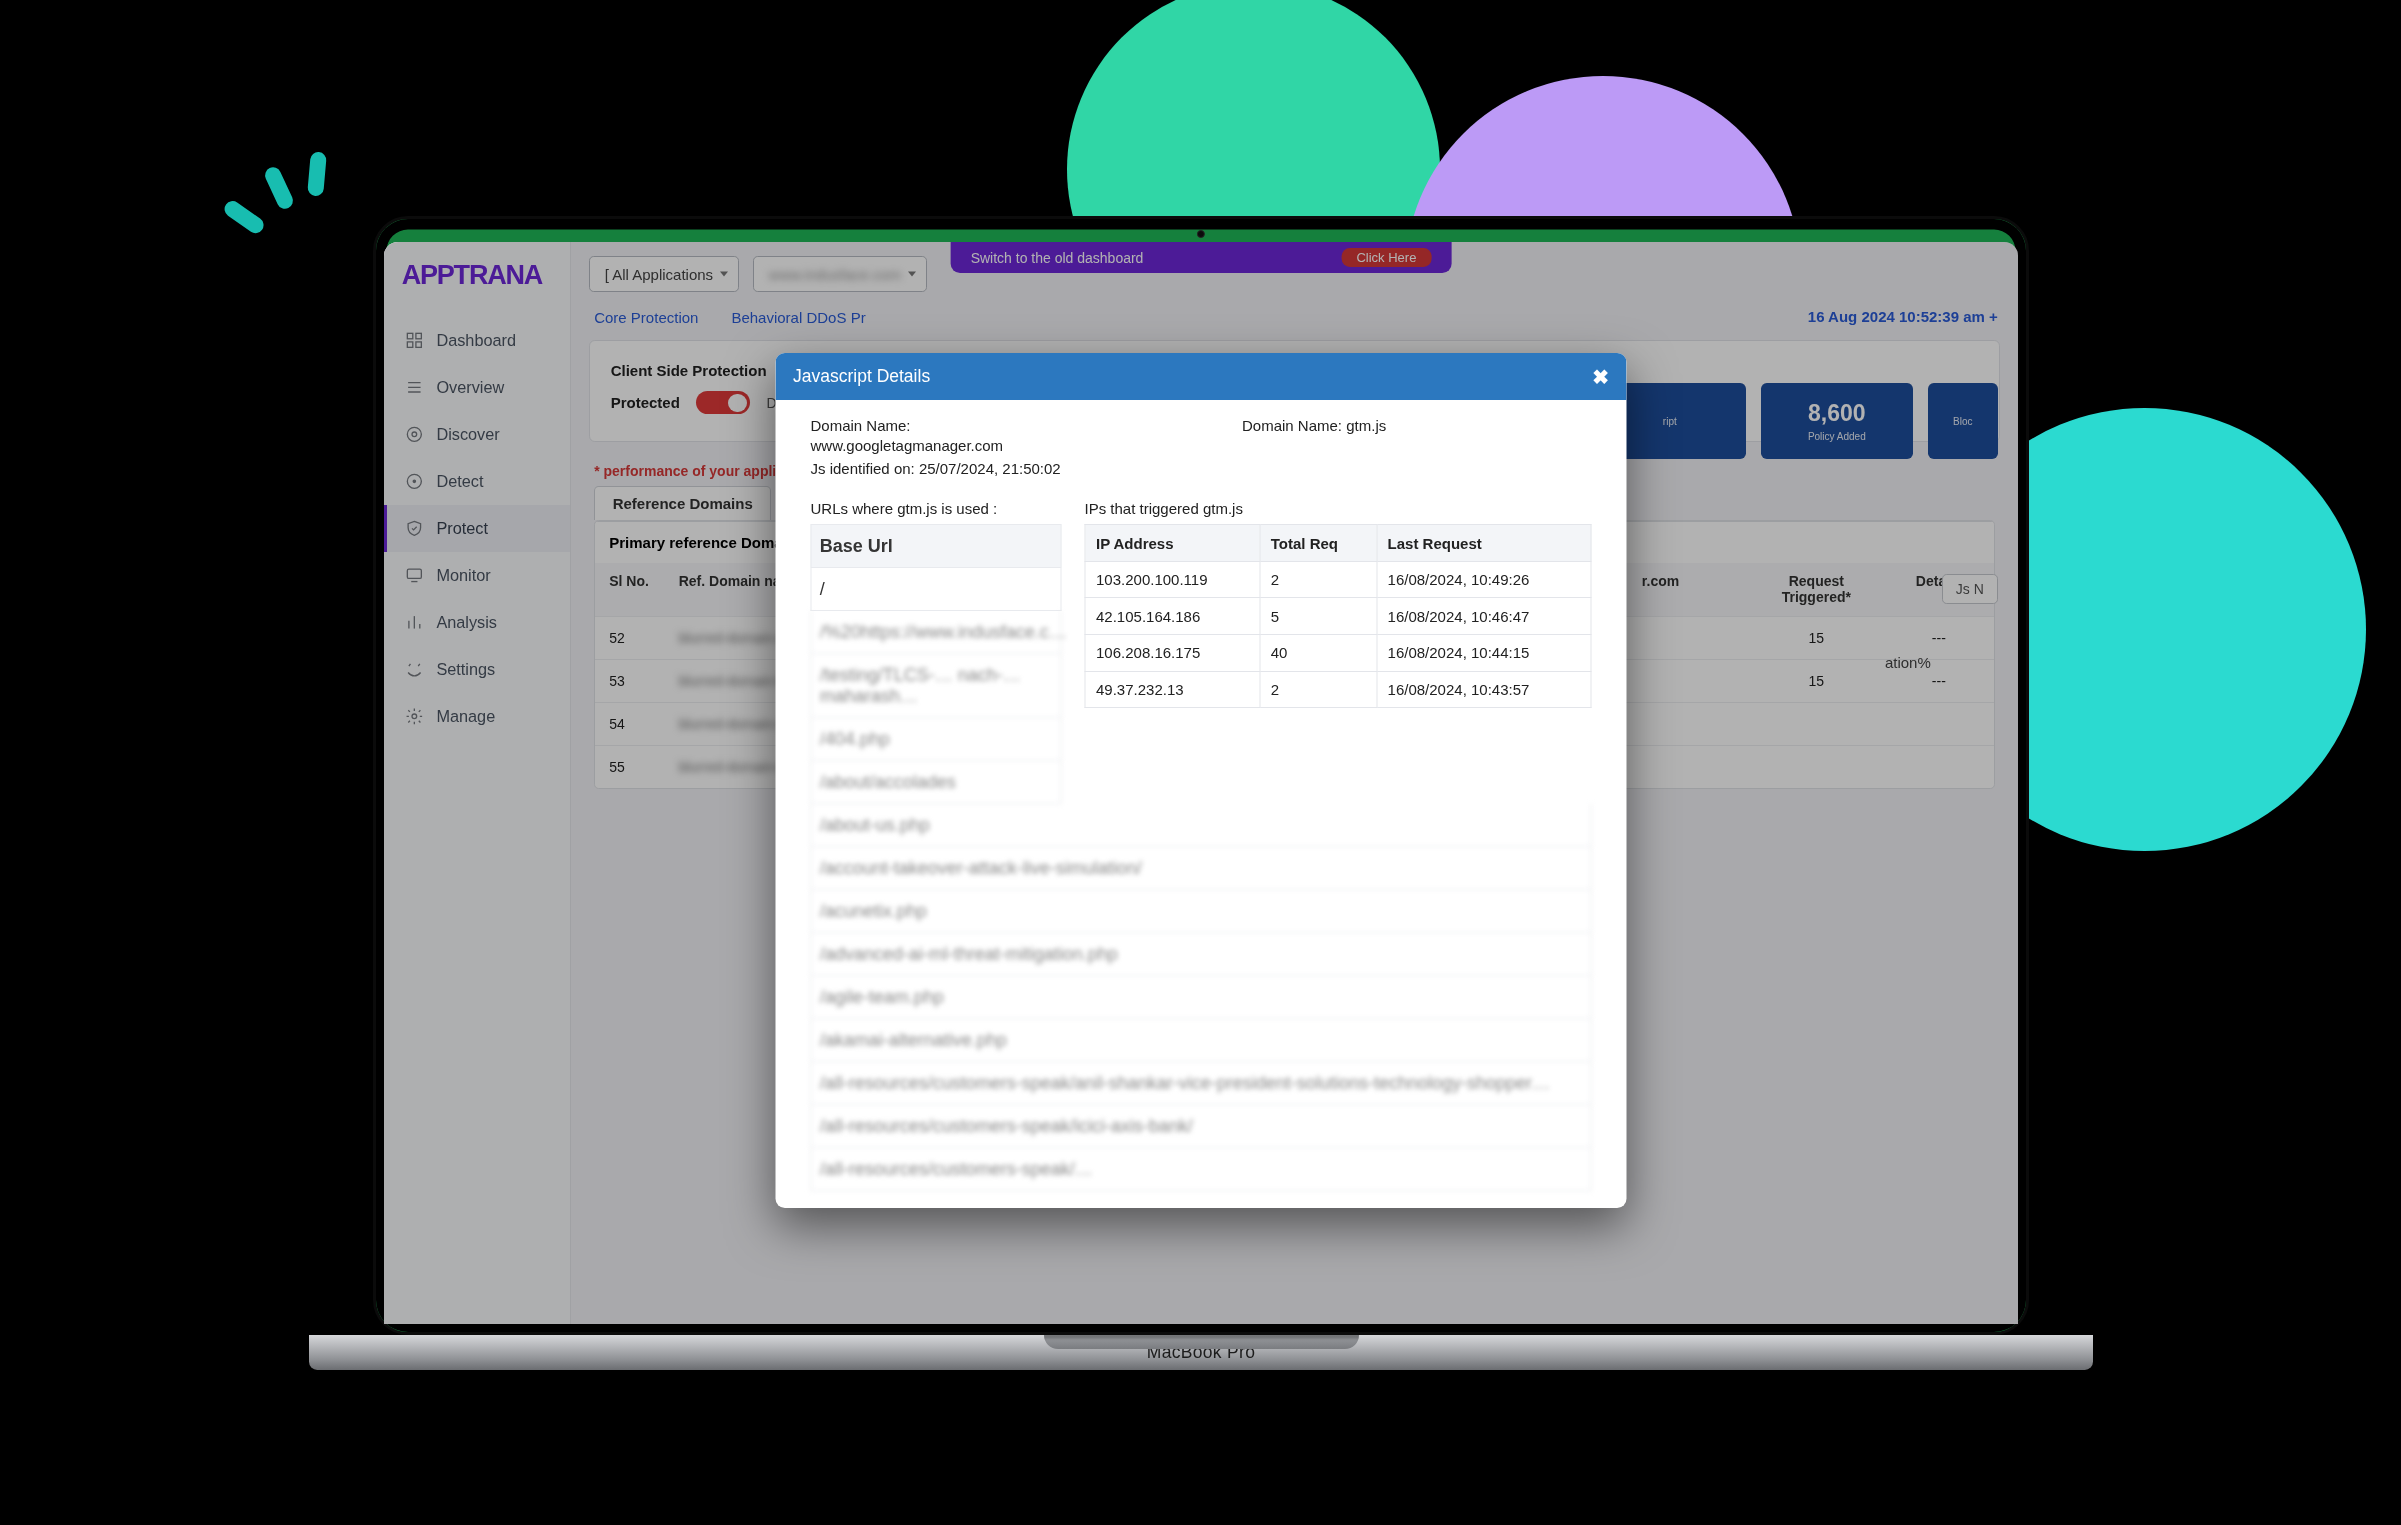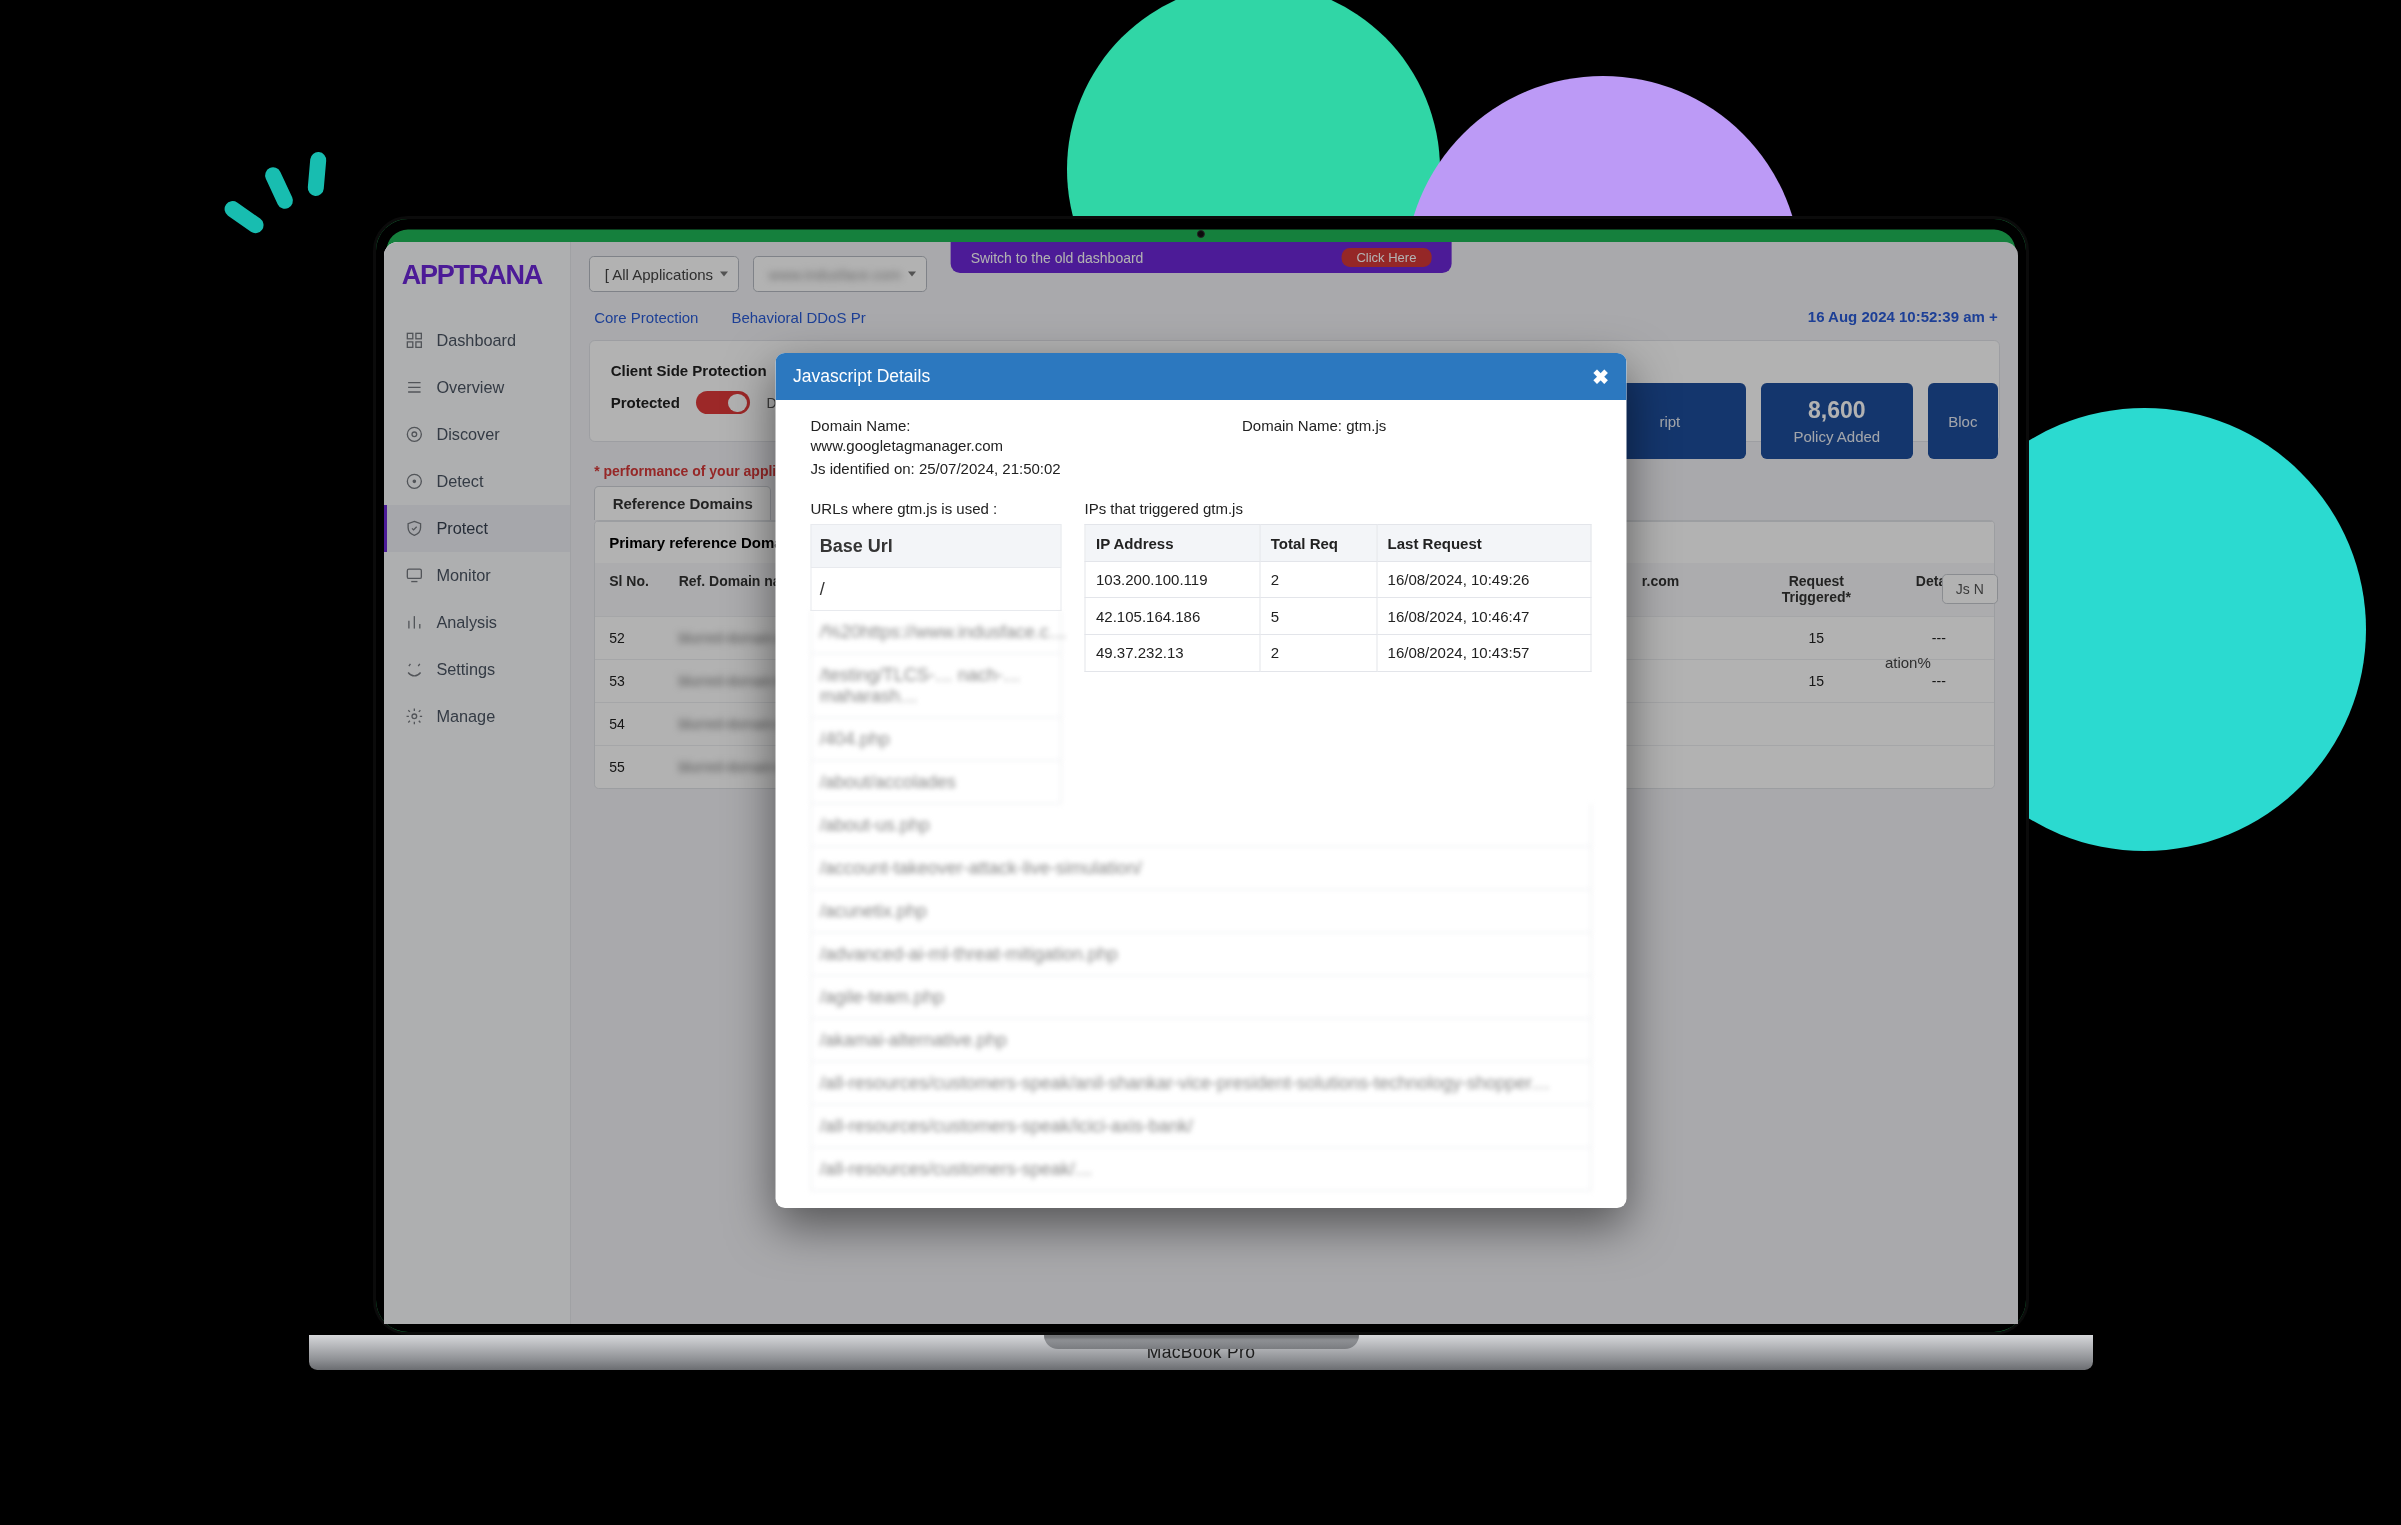--- a/index.html
+++ b/index.html
@@ -174,21 +174,21 @@
     border-radius:50%;background:#fff;
   }
   .tog-green:after{right:3.5px;}
   .tog-red:after{right:3.5px;}
   .chip{font-size:14px;color:#555;}
   .stat-cards{position:absolute;right:20px;top:141px;display:flex;gap:15px;}
   .stat{background:#1e4e9c;color:#fff;border-radius:5.8px;
         width:152px;height:76px;display:flex;flex-direction:column;
         align-items:center;justify-content:center;gap:3.5px;font-size:14px;}
   .stat .num{font-size:23px;font-weight:700;}
-  .stat .sub{font-size:15px;opacity:.9;text-align:center;}
+  .stat .sub{font-size:10px;opacity:.9;text-align:center;}
 
   .warning{color:#d63838;font-size:14px;font-weight:600;padding:3.5px 23px;}
   .tabbtn{
     display:inline-block;padding:8.2px 17.5px;background:#fff;
     border:0.6px solid #d0d3d9;border-bottom:none;border-radius:4.7px 4.7px 0 0;
     font-size:15px;font-weight:600;color:#333;margin:3.5px 0 0 23px;
   }
   .jsbtn{
     position:absolute;right:20px;top:332px;
     border:0.6px solid #c6c9cf;border-radius:4.7px;
@@ -508,20 +508,25 @@
                     <td>103.200.100.119</td>
                     <td>2</td>
                     <td>16/08/2024, 10:49:26</td>
                   </tr>
                   <tr>
                     <td>42.105.164.186</td>
                     <td>5</td>
                     <td>16/08/2024, 10:46:47</td>
                   </tr>
                   <tr>
+                    <td>106.208.16.175</td>
+                    <td>40</td>
+                    <td>16/08/2024, 10:44:15</td>
+                  </tr>
+                  <tr>
                     <td>49.37.232.13</td>
                     <td>2</td>
                     <td>16/08/2024, 10:43:57</td>
                   </tr>
                 </tbody>
               </table>
             </div>
           </div>
 
           <div class="url-list" style="margin-top:0">

